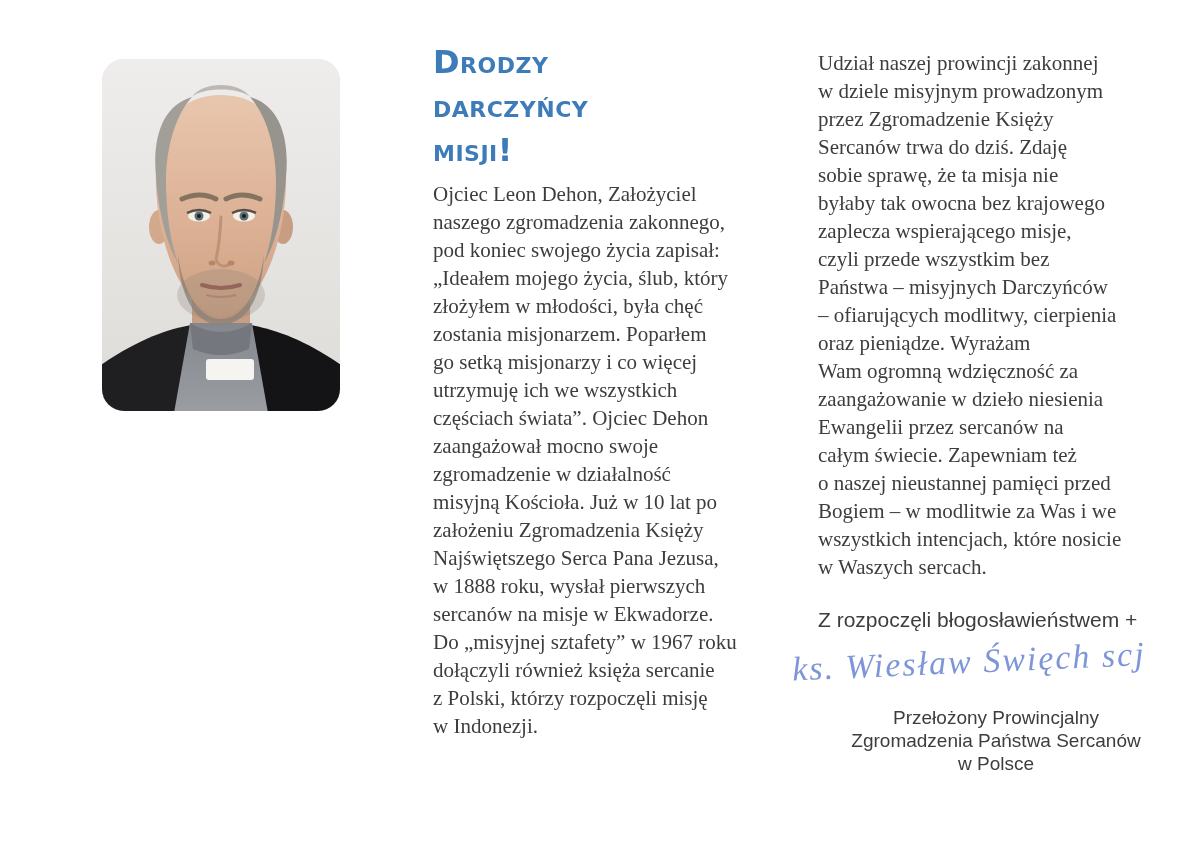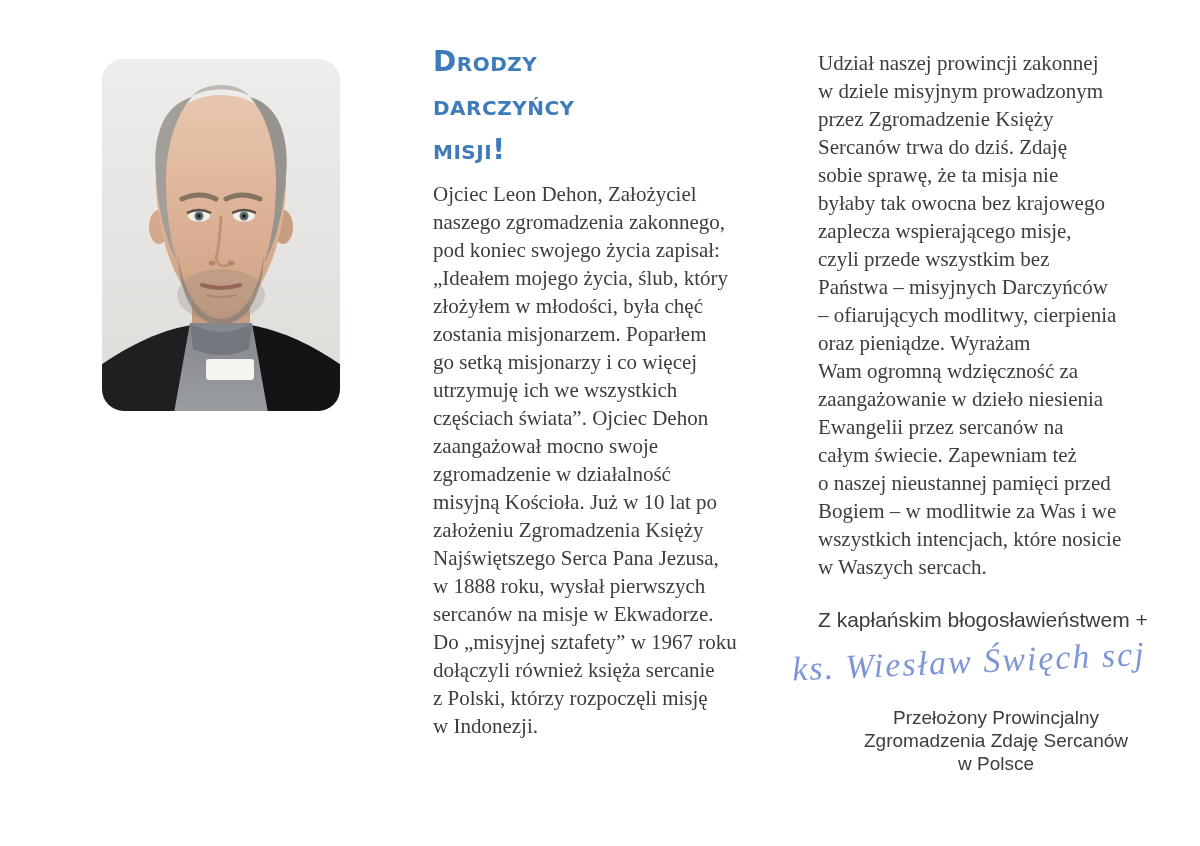--- a/index.html
+++ b/index.html
@@ -17,21 +17,21 @@
     border-radius:22px;overflow:hidden;background:#e7e5e2;
   }
   .photo-frame svg{display:block;width:100%;height:100%;}
 
   
   .heading{
     position:absolute;left:433px;top:40px;width:340px;
     font-family:"DejaVu Sans", sans-serif;
     font-weight:bold;
     font-variant:small-caps;
-    font-size:28px;line-height:44px;letter-spacing:0.5px;
+    font-size:32px;line-height:44px;letter-spacing:0.5px;
     color:#3e7cb9;
   }
 
   
   .para{
     font-size:21px;line-height:28px;color:#3d3d3d;
     font-family:Liberation Serif, serif;
   }
   .col-intro{position:absolute;left:433px;top:180px;width:355px;}
   .col-letter{position:absolute;left:818px;top:49px;width:365px;}
@@ -158,19 +158,19 @@
 oraz pieniądze. Wyrażam
 Wam ogromną wdzięczność za
 zaangażowanie w dzieło niesienia
 Ewangelii przez sercanów na
 całym świecie. Zapewniam też
 o naszej nieustannej pamięci przed
 Bogiem – w modlitwie za Was i we
 wszystkich intencjach, które nosicie
 w Waszych sercach.</p>
 
-<p class="closing" style="margin:0;">Z kapłańskim błogosławieństwem +</p>
+<p class="closing" style="margin:0;">Z rozpoczęli błogosławieństwem +</p>
 
 <div class="signature" style="color:#7e96d8;">ks. Wiesław Święch scj</div>
 
 <div class="attribution preline">Przełożony Prowincjalny
-Zgromadzenia Zdaję Sercanów
+Zgromadzenia Państwa Sercanów
 w Polsce</div>
 
 </body></html>

